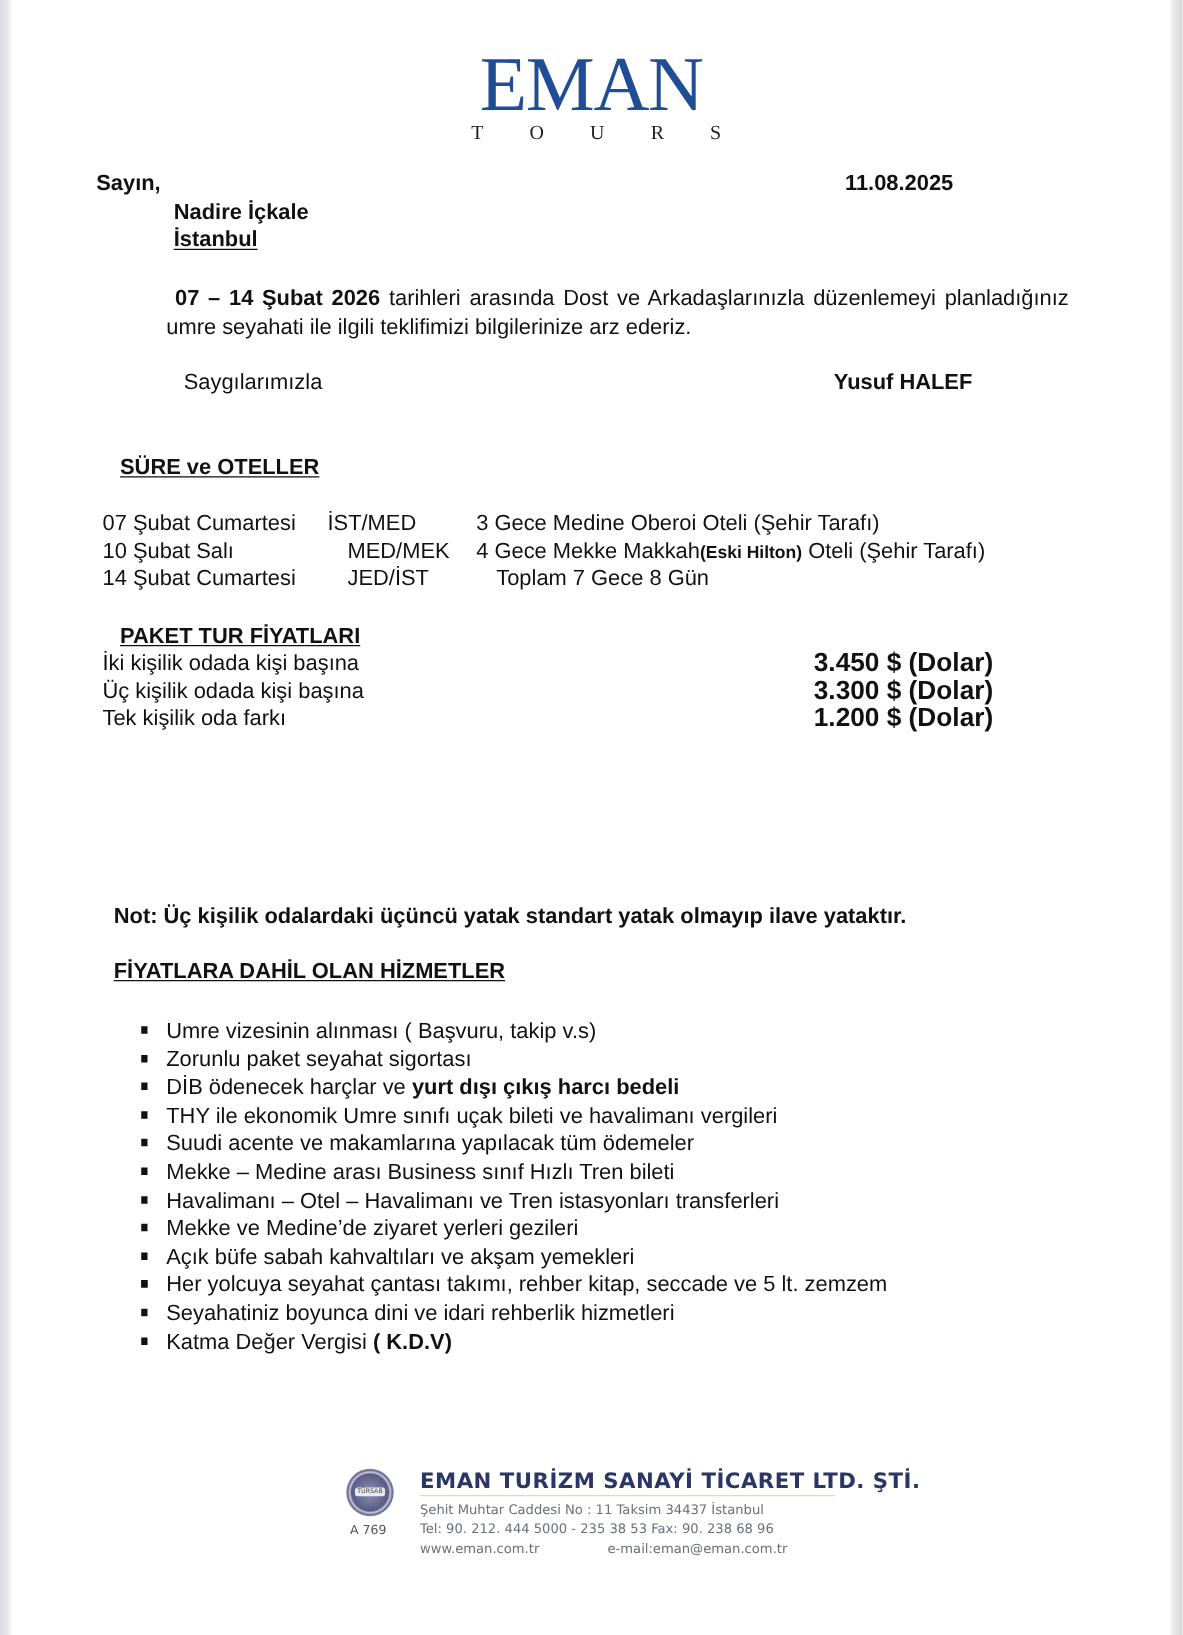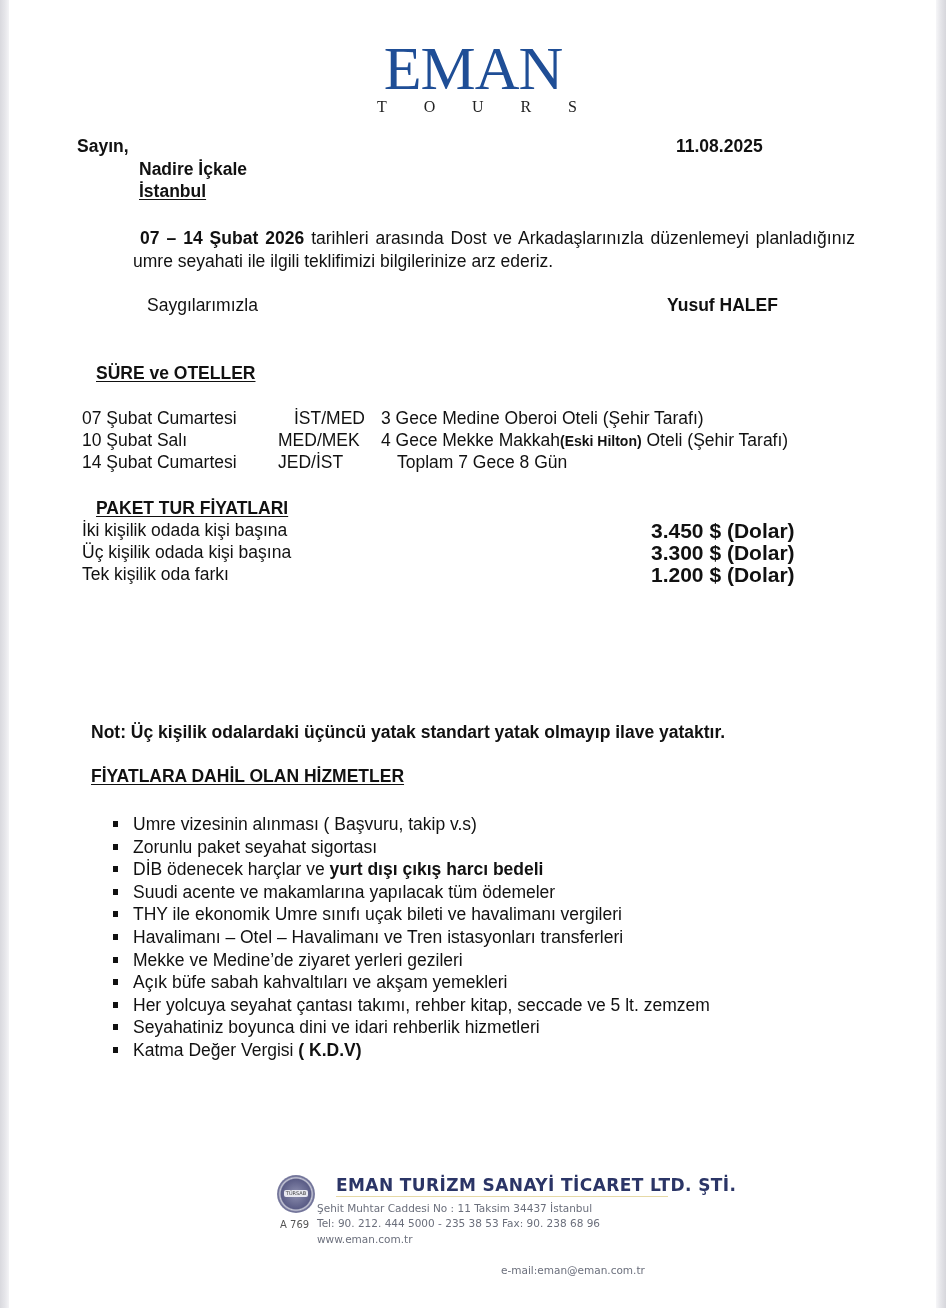--- a/index.html
+++ b/index.html
@@ -43,21 +43,21 @@
 
     
     .seal { position: absolute; left: 277px; top: 1175px; width: 38px; height: 38px; border-radius: 50%;
       background: radial-gradient(circle, #8d8fb0 0, #5a5c86 55%, #c9cad8 60%, #6f7197 66%, #e6e6ee 100%); }
     .seal-band { position: absolute; left: 284px; top: 1190px; width: 24px; height: 7px; background: #e8e8f0; border-radius: 2px;
       font-size: 5px; line-height: 7px; text-align: center; color: #444; font-family: "DejaVu Sans", sans-serif; }
     .seal-code { position: absolute; left: 280px; top: 1219px; font-family: "DejaVu Sans", sans-serif; font-size: 10px; color: #555; }
     .footer-title { position: absolute; left: 336px; top: 1175px; font-family: "DejaVu Sans", sans-serif;
       font-size: 17px; font-weight: bold; color: #2b3566; letter-spacing: 0.4px; }
     .footer-rule { position: absolute; left: 336px; top: 1196px; width: 332px; height: 1px; background: #e6d9a6; }
-    .footer-line { position: absolute; left: 317px; font-family: "DejaVu Sans", sans-serif; font-size: 10.5px; color: #6b6f7c; white-space: nowrap; }
+    .footer-line { position: absolute; left: 336px; font-family: "DejaVu Sans", sans-serif; font-size: 10.5px; color: #6b6f7c; white-space: nowrap; }
   </style>
 </head>
 <body>
 
 <div class="edge-left"></div>
 <div class="edge-right"></div>
 
 <div class="logo-main">EMAN</div>
 <div class="logo-sub">
   <span>T</span>
@@ -74,21 +74,21 @@
 
 <div class="intro">&nbsp;<b>07 – 14 Şubat 2026</b><span> tarihleri arasında Dost ve Arkadaşlarınızla düzenlemeyi planladığınız umre seyahati ile ilgili teklifimizi bilgilerinize arz ederiz.</span></div>
 
 <div class="abs txt" style="left:147px; top:295px;">Saygılarımızla</div>
 <div class="abs txt b" style="left:667px; top:295px;">Yusuf HALEF</div>
 
 <div class="abs txt b u" style="left:96px; top:363px;">SÜRE ve OTELLER</div>
 
 <div class="schedule-row" style="top:408px;">
   <span style="left:0;">07 Şubat Cumartesi</span>
-  <span style="left:212px;">İST/MED</span>
+  <span style="left:180px;">İST/MED</span>
   <span style="left:299px;"><span style="position:static">3 Gece Medine Oberoi Oteli  (Şehir Tarafı)</span></span>
 </div>
 <div class="schedule-row" style="top:430px;">
   <span style="left:0;">10 Şubat Salı</span>
   <span style="left:196px;">MED/MEK</span>
   <span style="left:299px;"><span style="position:static">4 Gece Mekke Makkah</span><span style="position:static" class="eski">(Eski Hilton)</span><span style="position:static"> Oteli (Şehir Tarafı)</span></span>
 </div>
 <div class="schedule-row" style="top:452px;">
   <span style="left:0;">14 Şubat Cumartesi</span>
   <span style="left:196px;">JED/İST</span>
@@ -103,33 +103,33 @@
 <div class="price-label" style="top:564px;">Tek kişilik oda farkı</div>
 <div class="price-value" style="top:564px;">1.200 $  (Dolar)</div>
 
 <div class="abs txt b" style="left:91px; top:722px;">Not: Üç kişilik odalardaki üçüncü yatak standart yatak olmayıp ilave yataktır.</div>
 
 <div class="abs txt b u" style="left:91px; top:766px;">FİYATLARA DAHİL OLAN HİZMETLER</div>
 <ul class="services">
   <li><span class="bullet"></span><span>Umre vizesinin alınması ( Başvuru, takip v.s)</span></li>
   <li><span class="bullet"></span><span>Zorunlu paket seyahat sigortası</span></li>
   <li><span class="bullet"></span><span>DİB ödenecek harçlar ve </span><b>yurt dışı çıkış harcı bedeli</b></li>
+  <li><span class="bullet"></span><span>THY ile ekonomik Umre sınıfı uçak bileti ve havalimanı vergileri</span></li>
   <li><span class="bullet"></span><span>Suudi acente ve makamlarına yapılacak tüm ödemeler</span></li>
-  <li><span class="bullet"></span><span>THY ile ekonomik Umre sınıfı uçak bileti ve havalimanı vergileri</span></li>
-  <li><span class="bullet"></span></li>
+  <li><span class="bullet"></span><span>Mekke – Medine arası Business sınıf Hızlı Tren bileti</span></li>
   <li><span class="bullet"></span><span>Havalimanı – Otel – Havalimanı ve Tren istasyonları transferleri</span></li>
   <li><span class="bullet"></span><span>Mekke ve Medine’de ziyaret yerleri gezileri</span></li>
   <li><span class="bullet"></span><span>Açık büfe sabah kahvaltıları ve akşam yemekleri</span></li>
   <li><span class="bullet"></span></li>
   <li><span class="bullet"></span><span>Her yolcuya  seyahat çantası takımı, rehber kitap, seccade ve 5 lt. zemzem</span></li>
   <li><span class="bullet"></span><span>Seyahatiniz boyunca dini ve idari rehberlik hizmetleri</span></li>
   <li><span class="bullet"></span><span>Katma Değer Vergisi </span><b>( K.D.V)</b></li>
 </ul>
 
 <div class="seal"></div>
 <div class="seal-band">TÜRSAB</div>
 <div class="seal-code">A 769</div>
 <div class="footer-title">EMAN TURİZM SANAYİ TİCARET LTD. ŞTİ.</div>
 <div class="footer-rule"></div>
 <div class="footer-line" style="top:1202px;">Şehit Muhtar Caddesi No : 11 Taksim 34437 İstanbul</div>
 <div class="footer-line" style="top:1217px;">Tel: 90. 212. 444 5000 - 235 38 53  Fax: 90. 238 68 96</div>
 <div class="footer-line" style="top:1233px;">www.eman.com.tr</div>
-<div class="footer-line" style="top:1233px; left:501px;margin-top:31px;">e-mail:eman@eman.com.tr</div>
+<div class="footer-line" style="top:1233px; left:486px;">e-mail:eman@eman.com.tr</div>
 
 </body></html>

